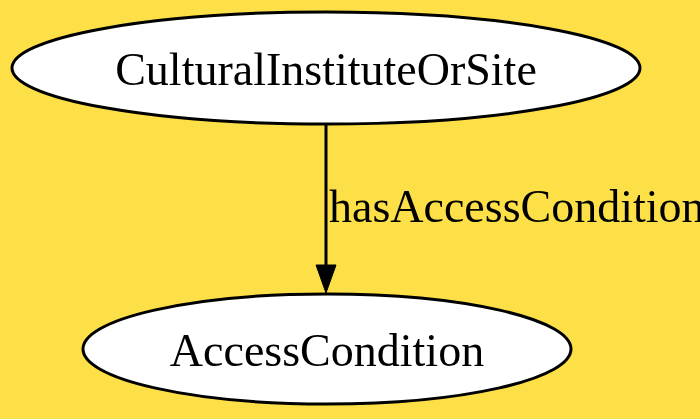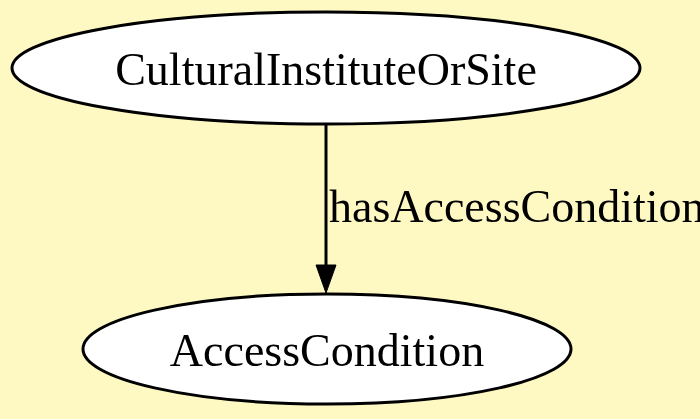--- a/index.html
+++ b/index.html
@@ -50,21 +50,21 @@
     font-family: "Liberation Serif", "DejaVu Serif", serif;
     font-size: 46px;
     fill: #000000;
     text-anchor: start;
     dominant-baseline: auto;
   }
 </style>
 </head>
 <body>
 
-<div id="diagram-root" style="background: #fef9c3;">
+<div id="diagram-root" style="background: #fde047;">
   <svg class="graph-canvas" viewBox="0 0 700 419" xmlns="http://www.w3.org/2000/svg">
 
     <g>
       <ellipse class="node-ellipse" cx="326" cy="68" rx="314" ry="56"></ellipse>
       <text class="node-label" x="326" y="85">CulturalInstituteOrSite</text>
     </g>
 
     <g>
       <line class="edge-line" x1="326" y1="125" x2="326" y2="268"></line>
       <polygon class="edge-arrowhead" points="316,265 336,265 326,293"></polygon>

